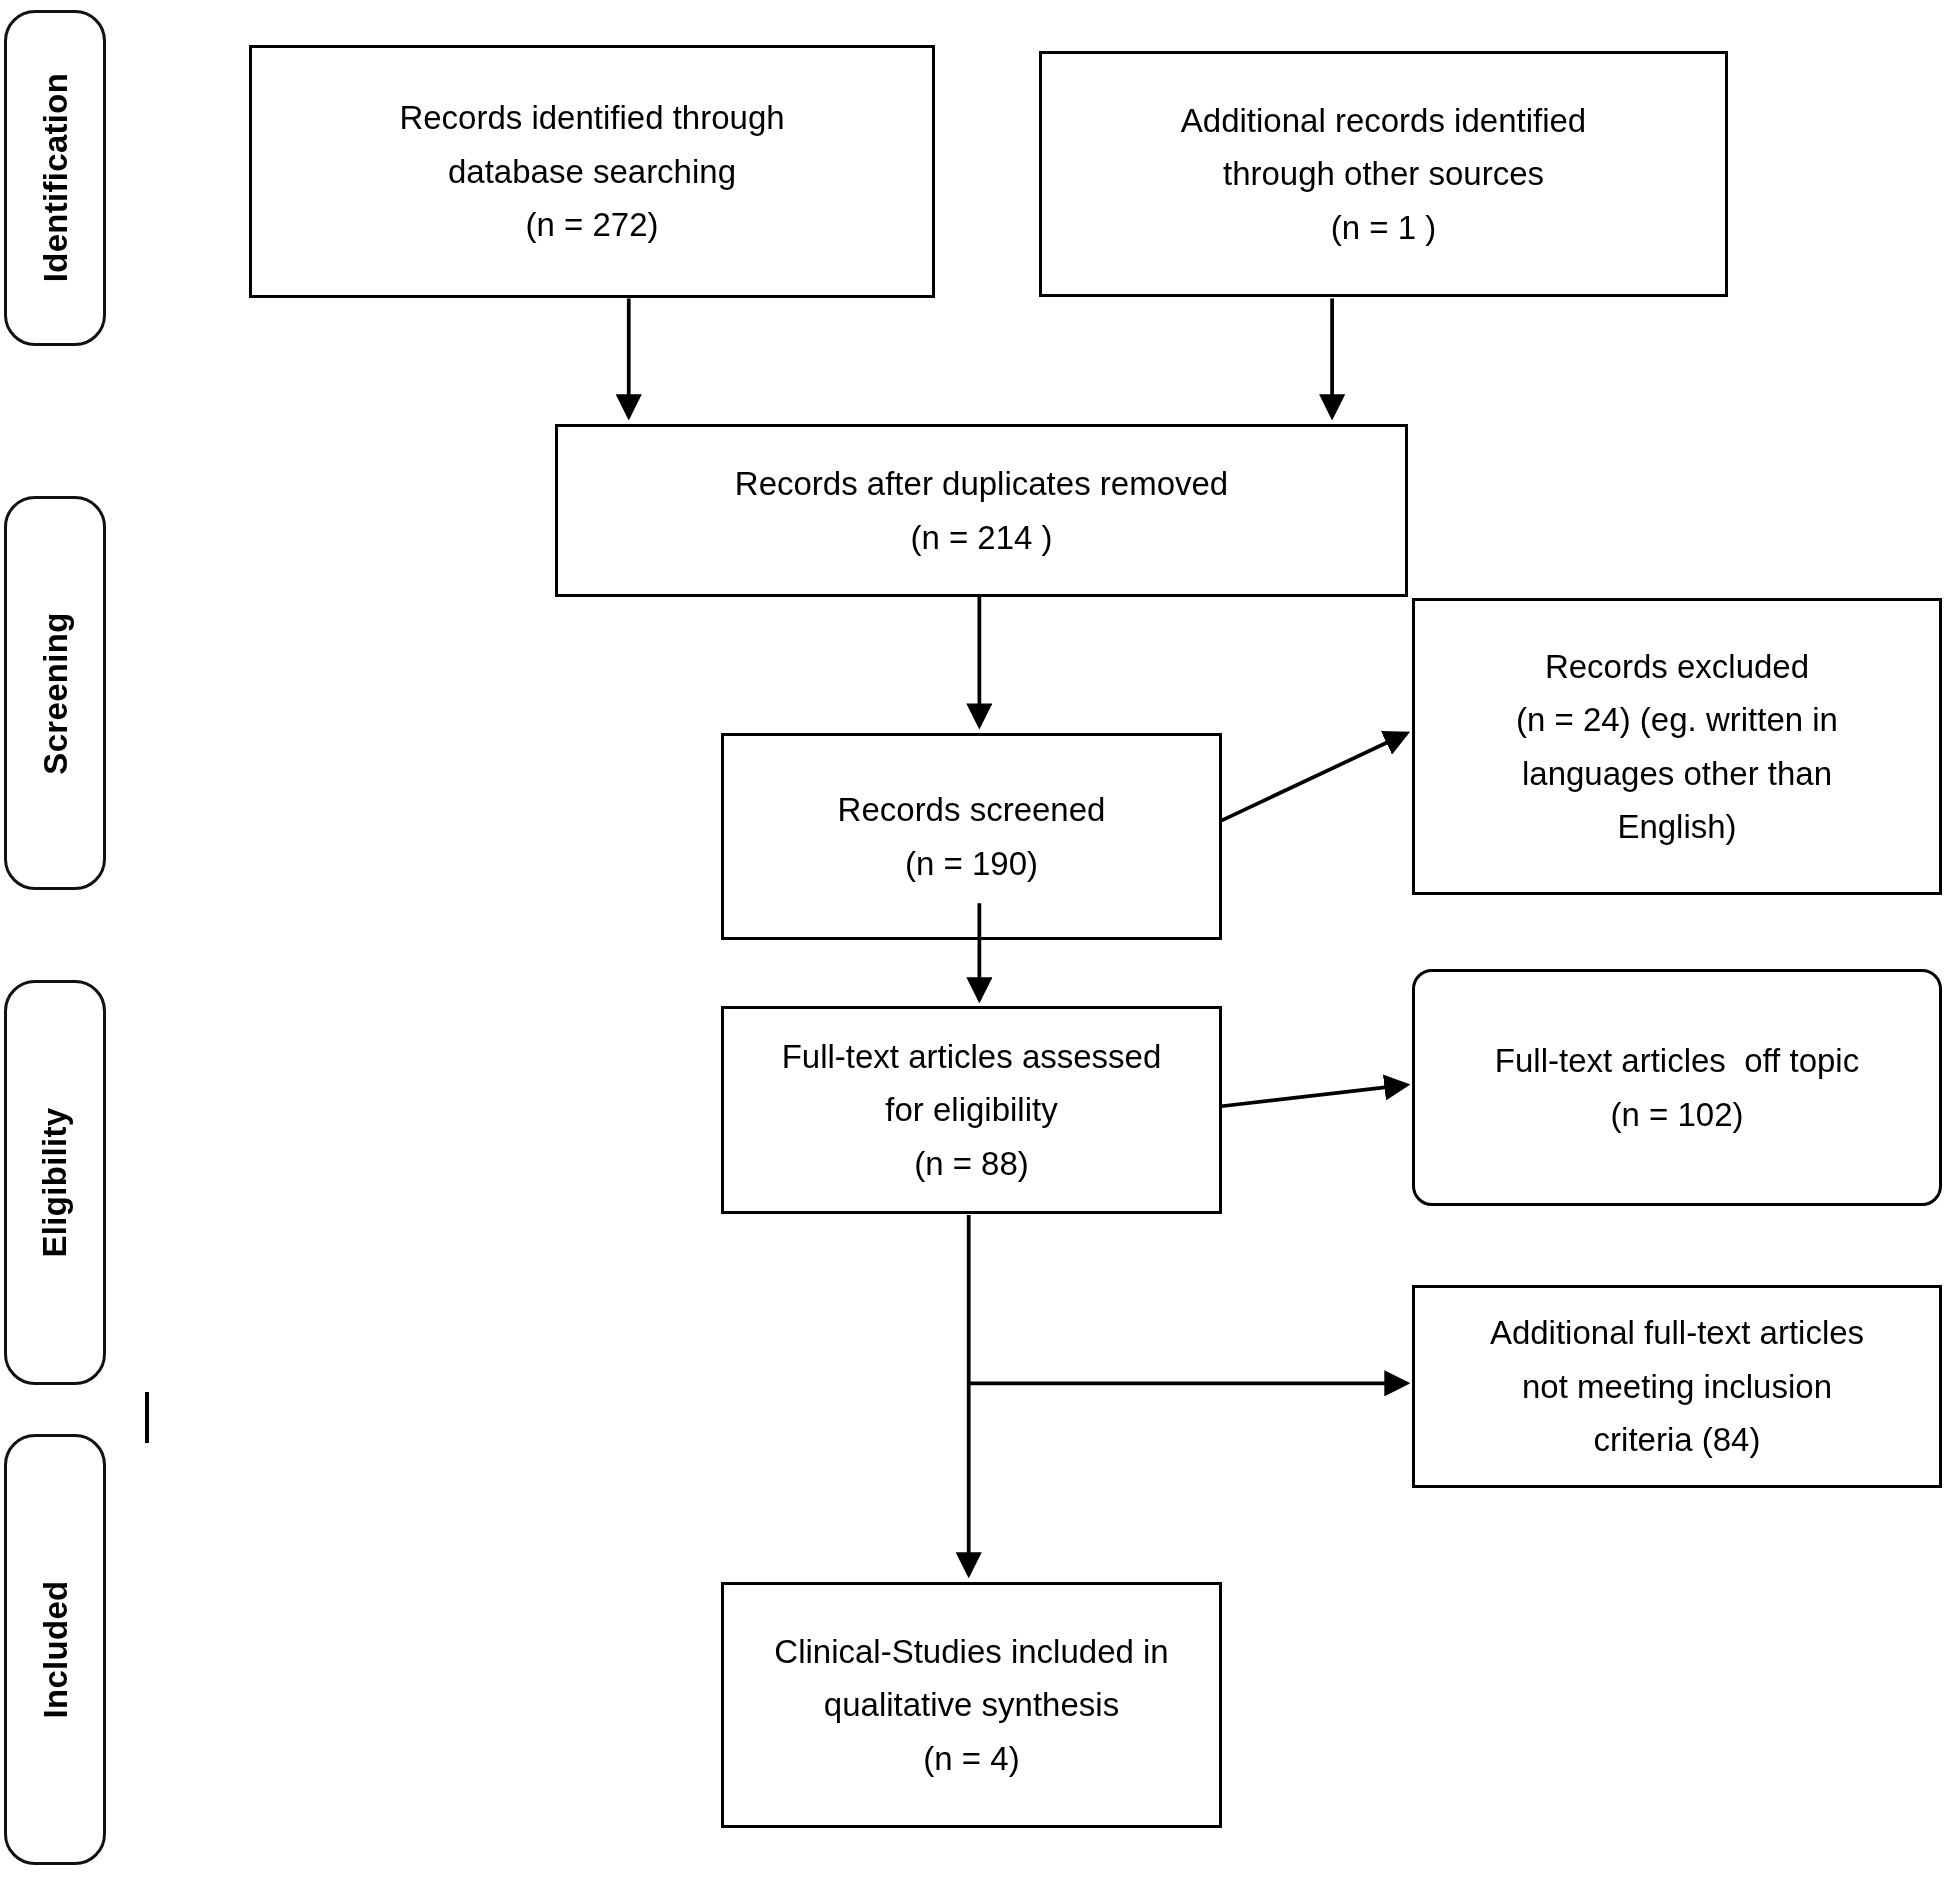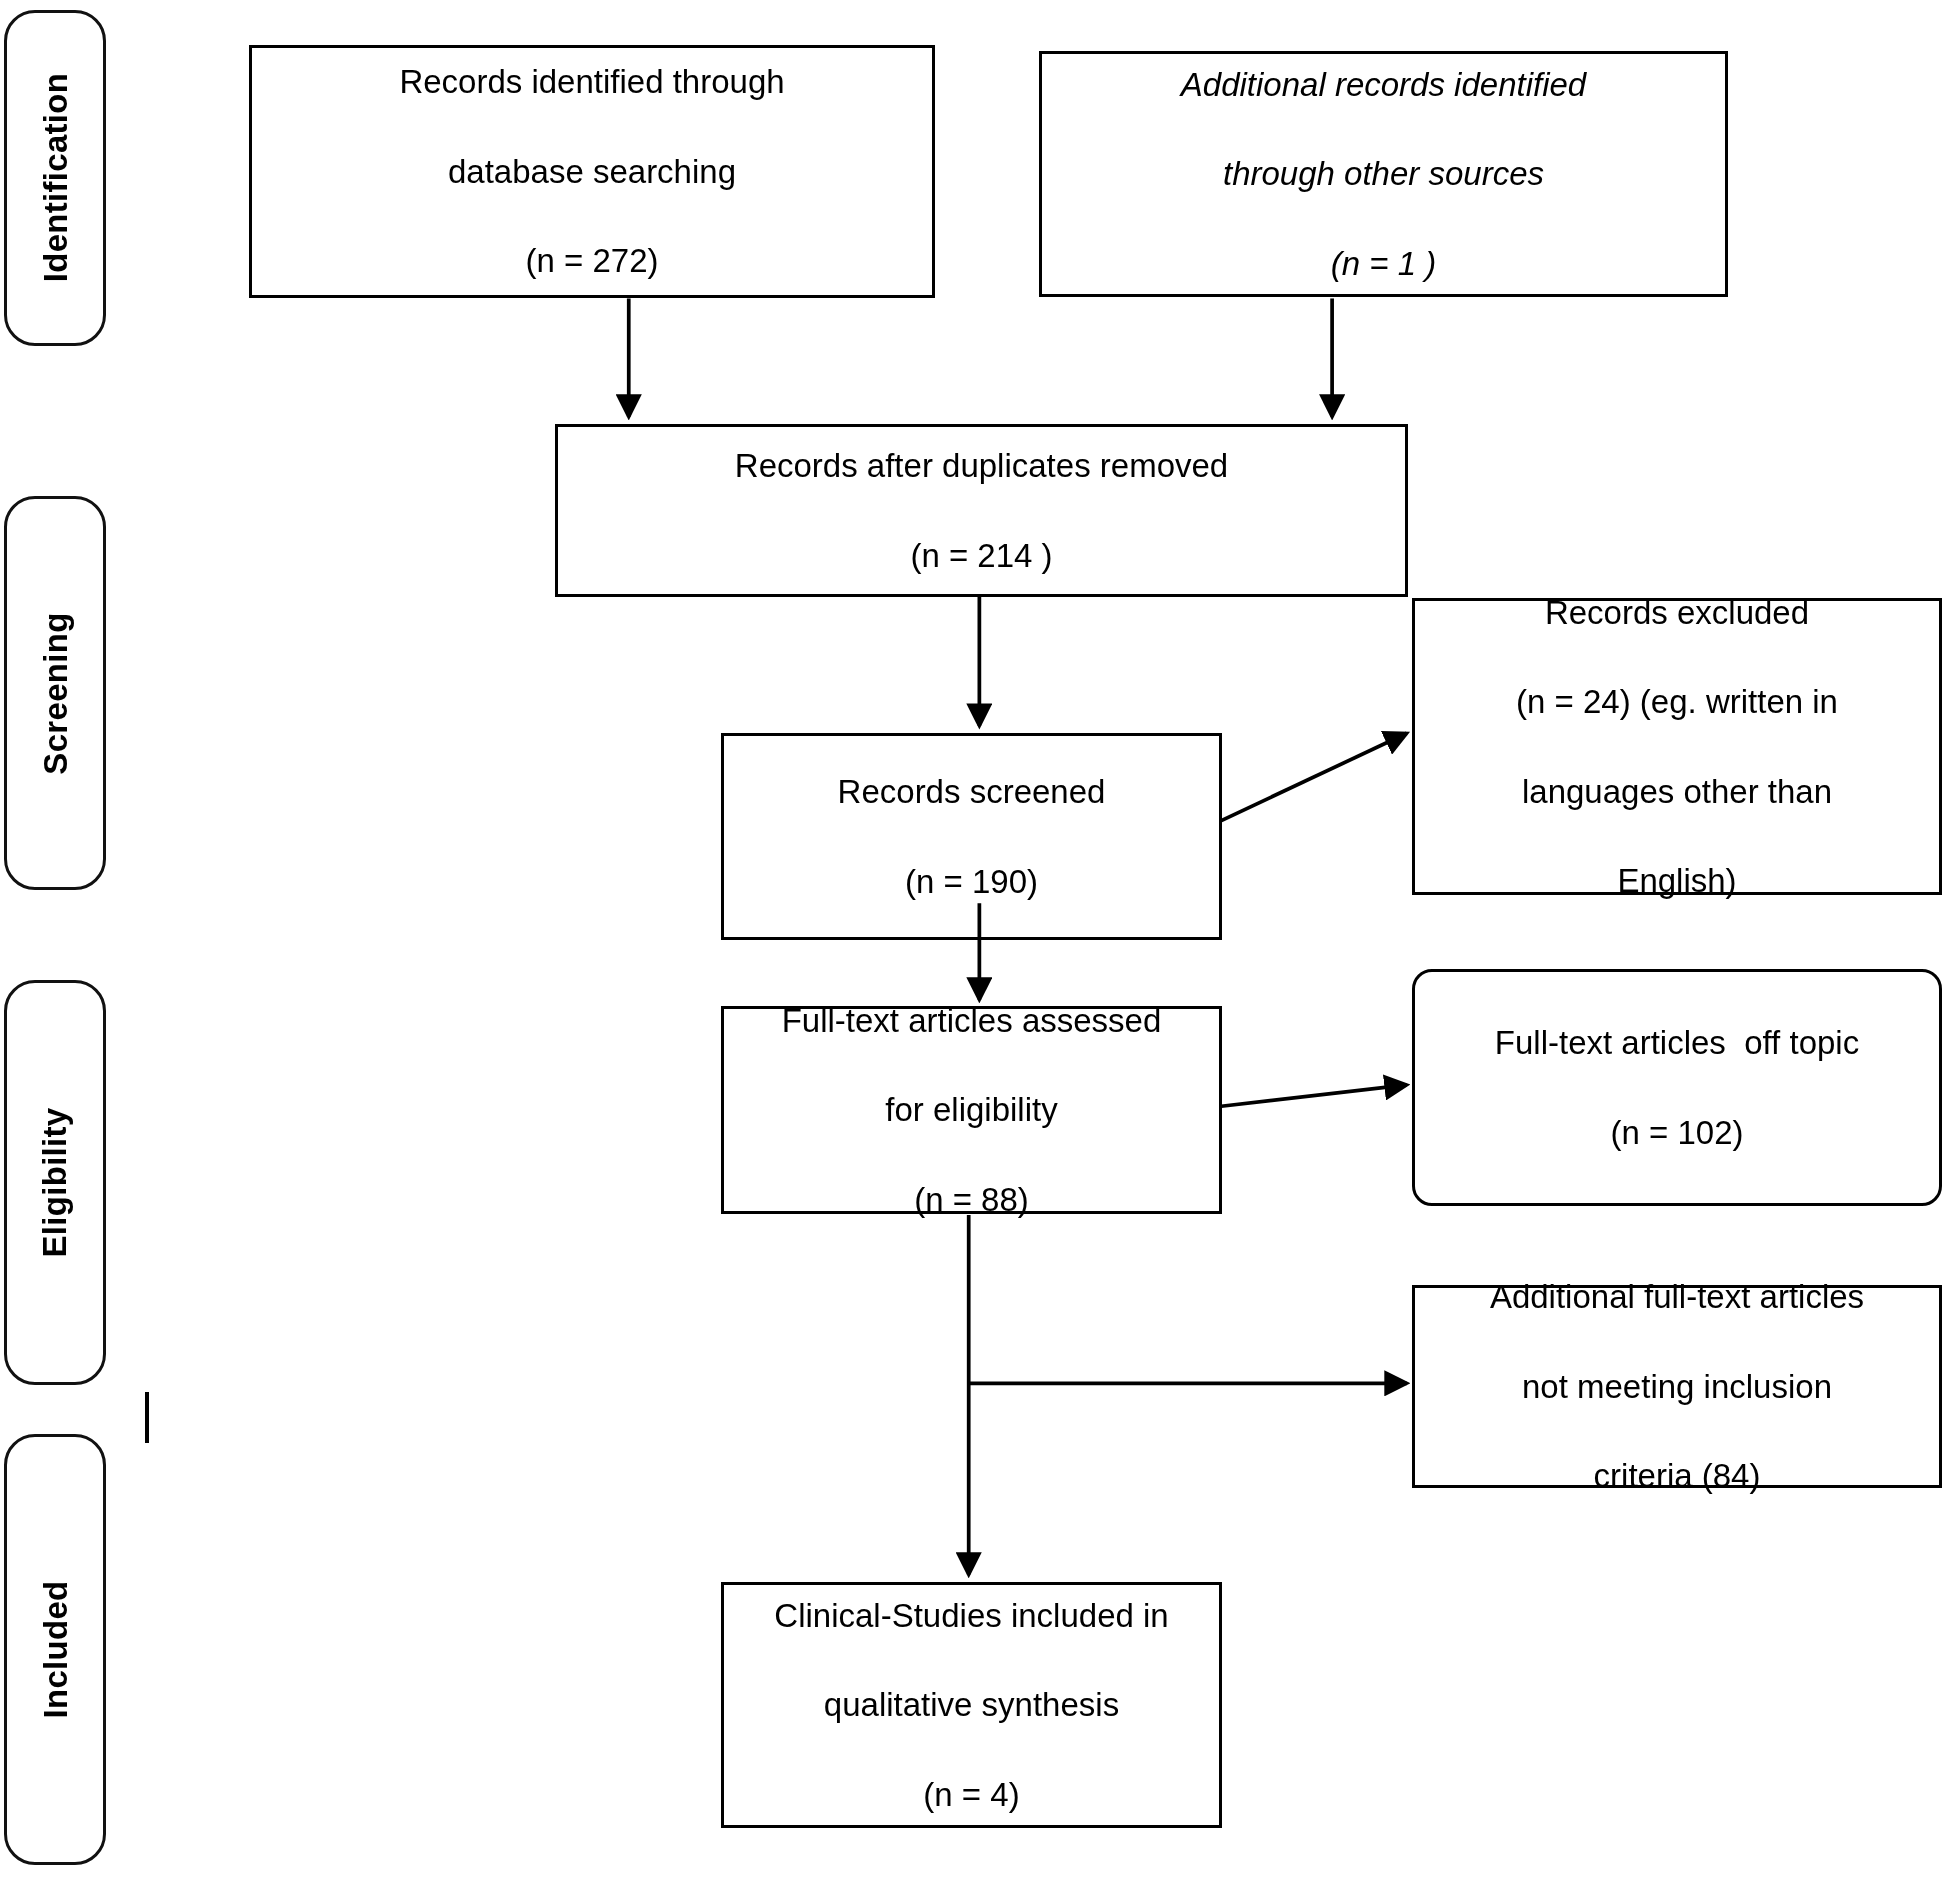--- a/index.html
+++ b/index.html
@@ -42,21 +42,20 @@
     position: absolute;
     border: 3.2px solid #000000;
     background: #ffffff;
     box-sizing: border-box;
     display: flex;
     flex-direction: column;
     align-items: center;
     justify-content: center;
     text-align: center;
     padding: 3px 14px;
-    gap: 36px;
   }
   .flow-box .line {
     font-size: 33px;
     line-height: 1.62;
     white-space: pre-wrap;
   }
 
   
   .connector-layer {
     position: absolute;
@@ -95,21 +94,21 @@
   </div>
 
   <div class="tick-mark" style="left:145px; top:1392px; width:4.3px; height:51px;"></div>
 
   <div class="flow-box" style="left:249px; top:45px; width:686px; height:253px;">
     <div class="line">Records identified through</div>
     <div class="line">database searching</div>
     <div class="line">(n = 272)</div>
   </div>
 
-  <div class="flow-box" style="left:1039px; top:51px; width:689px; height:246px;font-style:italic;">
+  <div class="flow-box" style="left:1039px; top:51px; width:689px; height:246px;">
     <div class="line">Additional records identified</div>
     <div class="line">through other sources</div>
     <div class="line">(n = 1 )</div>
   </div>
 
   <div class="flow-box" style="left:555px; top:424px; width:853px; height:173px;">
     <div class="line">Records after duplicates removed</div>
     <div class="line">(n = 214 )</div>
   </div>
 

